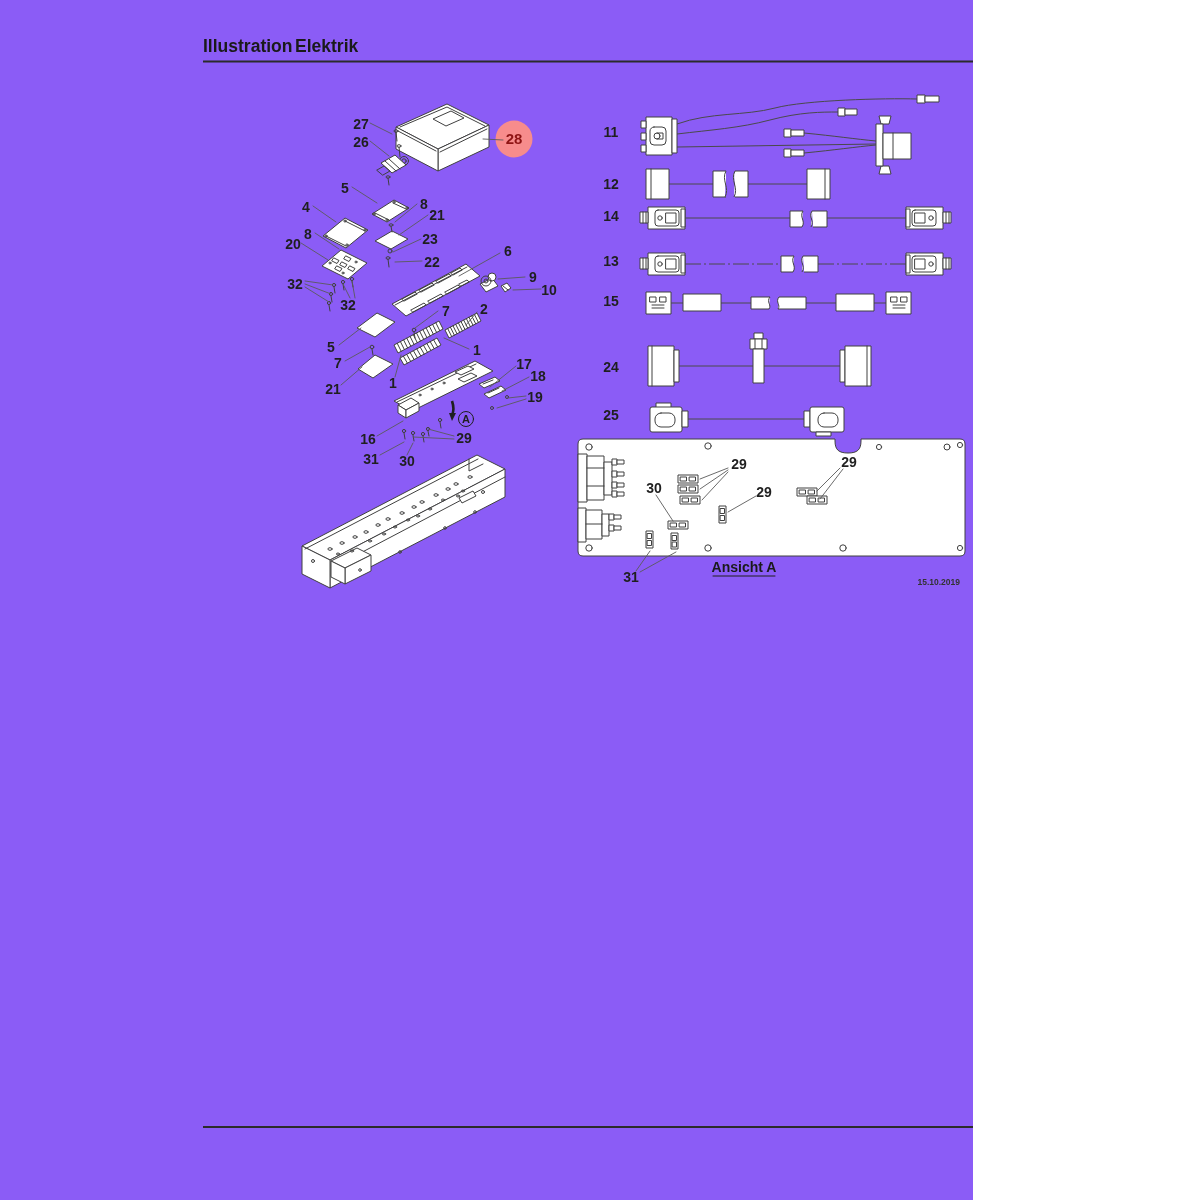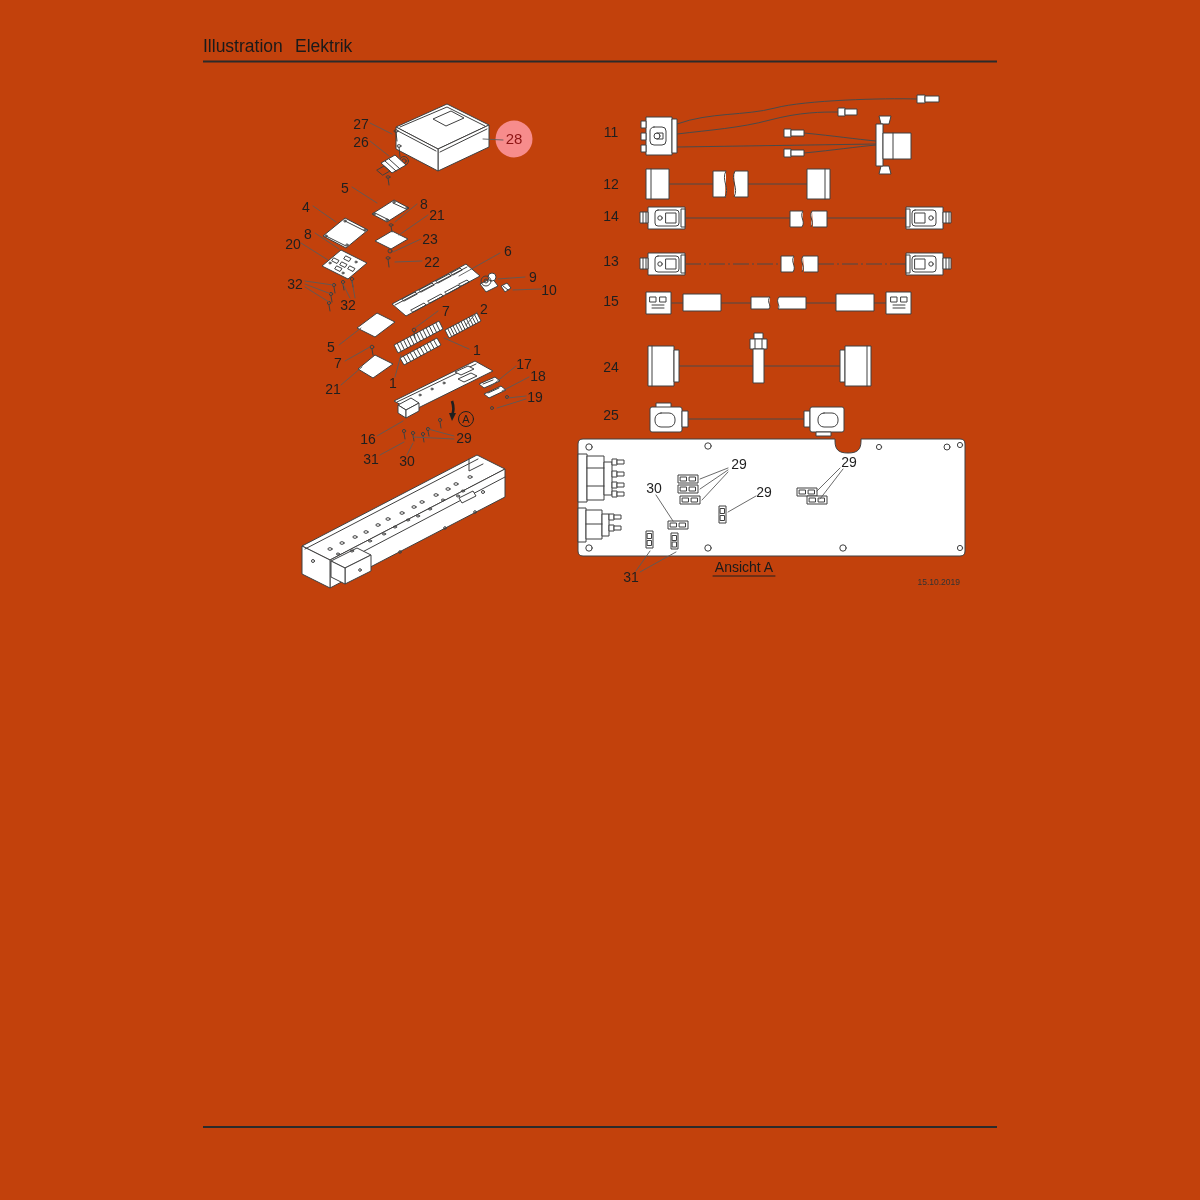--- a/index.html
+++ b/index.html
@@ -1,16 +1,16 @@
 <!DOCTYPE html>
 <html><head>
 <meta charset="utf-8">
 <style>
   html,body{margin:0;padding:0;background:#ffffff;}
-  .page{position:relative;width:1200px;height:1200px;background:#c2410c;overflow:hidden;}
+  .page{position:relative;width:973px;height:1200px;background:#8b5cf6;overflow:hidden;font-weight:bold;}
   svg{position:absolute;left:0;top:0;font-family:"Liberation Sans",sans-serif;}
   .ln{stroke:#404040;fill:none;stroke-width:1;stroke-linecap:round;stroke-linejoin:round;}
   .fw{stroke:#404040;fill:#ffffff;stroke-width:1;stroke-linejoin:round;}
   .thin{stroke:#5a5a5a;fill:none;stroke-width:0.9;stroke-linecap:round;}
   .wire{stroke:#4a4a4a;fill:none;stroke-width:1;}
   .lbl{fill:#1f1f1f;font-size:14px;stroke:none;}
   .title{fill:#1a1a1a;font-size:17.5px;stroke:none;}
   .viewlbl{fill:#1a1a1a;font-size:14px;stroke:none;}
   .datelbl{fill:#333333;font-size:8.5px;stroke:none;}
   .amark{fill:#1f1f1f;font-size:11px;stroke:none;}

